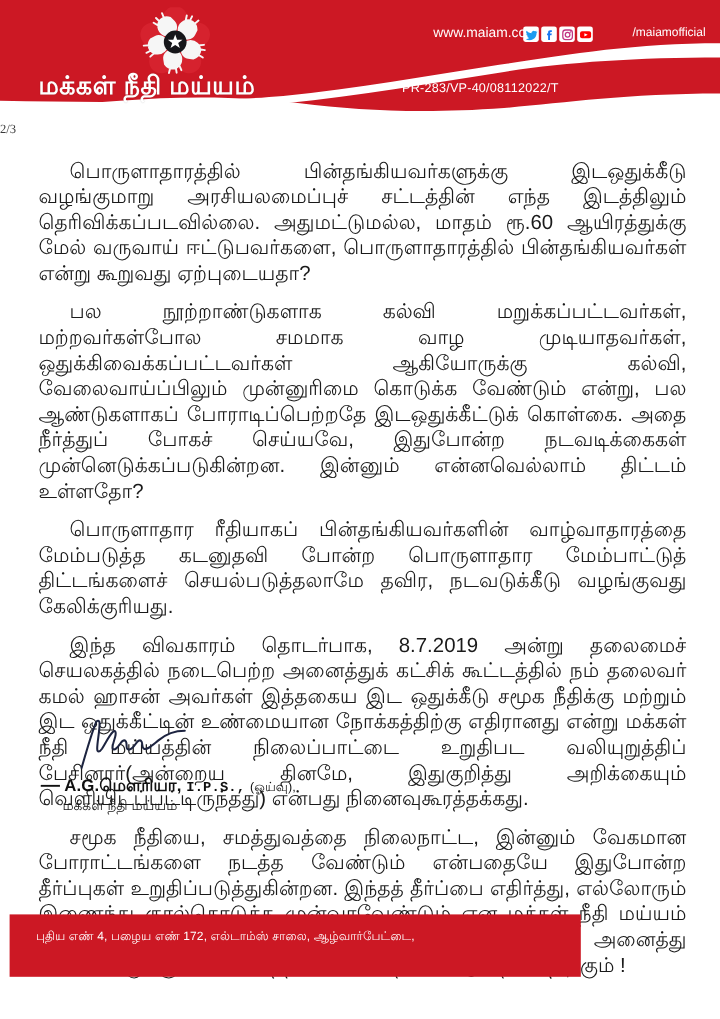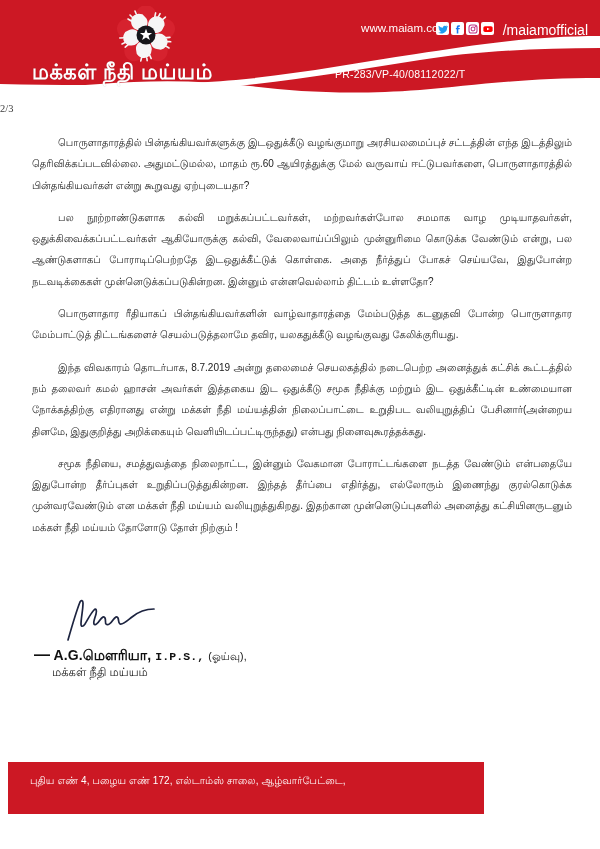--- a/index.html
+++ b/index.html
@@ -79,21 +79,21 @@
     align-items: center;
     justify-content: center;
   }
   .soc svg { display: block; }
 
   .handle {
     position: absolute;
     right: 12px; top: 22px;
     z-index: 5;
     color: #ffffff;
-    font-size: 14px;
+    font-size: 10px;
     white-space: nowrap;
   }
 
   .ref-no {
     position: absolute;
     left: 335px; top: 68px;
     z-index: 6;
     color: #ffffff;
     font-size: 10.5px;
     letter-spacing: 0.2px;
@@ -116,21 +116,21 @@
     position: absolute;
     left: 32px;
     top: 132px;
     width: 540px;
   }
 
   .para {
     text-align: justify;
     text-justify: inter-word;
     color: #1a1a1a;
-    font-size: 10px;
+    font-size: 17px;
     line-height: 21.3px;
     text-indent: 26px;
     margin-bottom: 11px;
     font-family: "Liberation Sans", sans-serif;
   }
 
   
   .sign-block {
     position: absolute;
     left: 34px;
@@ -277,21 +277,21 @@
     <div class="handle">/maiamofficial</div>
 
     <div class="ref-no">PR-283/VP-40/08112022/T</div>
   </div>
 
   <div class="page-num">2/3</div>
 
   <div class="body-area">
     <p class="para">பொருளாதாரத்தில் பின்தங்கியவர்களுக்கு இடஒதுக்கீடு வழங்குமாறு அரசியலமைப்புச் சட்டத்தின் எந்த இடத்திலும் தெரிவிக்கப்படவில்லை. அதுமட்டுமல்ல, மாதம் ரூ.60 ஆயிரத்துக்கு மேல் வருவாய் ஈட்டுபவர்களை, பொருளாதாரத்தில் பின்தங்கியவர்கள் என்று கூறுவது ஏற்புடையதா?</p>
     <p class="para">பல நூற்றாண்டுகளாக கல்வி மறுக்கப்பட்டவர்கள், மற்றவர்கள்போல சமமாக வாழ முடியாதவர்கள், ஒதுக்கிவைக்கப்பட்டவர்கள் ஆகியோருக்கு கல்வி, வேலைவாய்ப்பிலும் முன்னுரிமை கொடுக்க வேண்டும் என்று, பல ஆண்டுகளாகப் போராடிப்பெற்றதே இடஒதுக்கீட்டுக் கொள்கை. அதை நீர்த்துப் போகச் செய்யவே, இதுபோன்ற நடவடிக்கைகள் முன்னெடுக்கப்படுகின்றன. இன்னும் என்னவெல்லாம் திட்டம் உள்ளதோ?</p>
-    <p class="para">பொருளாதார ரீதியாகப் பின்தங்கியவர்களின் வாழ்வாதாரத்தை மேம்படுத்த கடனுதவி போன்ற பொருளாதார மேம்பாட்டுத் திட்டங்களைச் செயல்படுத்தலாமே தவிர, யலகதுக்கீடு வழங்குவது கேலிக்குரியது.</p>
+    <p class="para">பொருளாதார ரீதியாகப் பின்தங்கியவர்களின் வாழ்வாதாரத்தை மேம்படுத்த கடனுதவி போன்ற பொருளாதார மேம்பாட்டுத் திட்டங்களைச் செயல்படுத்தலாமே தவிர, நடவடுக்கீடு வழங்குவது கேலிக்குரியது.</p>
     <p class="para">இந்த விவகாரம் தொடர்பாக, 8.7.2019 அன்று தலைமைச் செயலகத்தில் நடைபெற்ற அனைத்துக் கட்சிக் கூட்டத்தில் நம் தலைவர் கமல் ஹாசன் அவர்கள் இத்தகைய இட ஒதுக்கீடு சமூக நீதிக்கு மற்றும் இட ஒதுக்கீட்டின் உண்மையான நோக்கத்திற்கு எதிரானது என்று மக்கள் நீதி மய்யத்தின் நிலைப்பாட்டை உறுதிபட வலியுறுத்திப் பேசினார்(அன்றைய தினமே, இதுகுறித்து அறிக்கையும் வெளியிடப்பட்டிருந்தது) என்பது நினைவுகூரத்தக்கது.</p>
     <p class="para">சமூக நீதியை, சமத்துவத்தை நிலைநாட்ட, இன்னும் வேகமான போராட்டங்களை நடத்த வேண்டும் என்பதையே இதுபோன்ற தீர்ப்புகள் உறுதிப்படுத்துகின்றன. இந்தத் தீர்ப்பை எதிர்த்து, எல்லோரும் இணைந்து குரல்கொடுக்க முன்வரவேண்டும் என மக்கள் நீதி மய்யம் வலியுறுத்துகிறது. இதற்கான முன்னெடுப்புகளில் அனைத்து கட்சியினருடனும் மக்கள் நீதி மய்யம் தோளோடு தோள் நிற்கும் !</p>
   </div>
 
   <div class="sign-block">
     <div class="sign-img">
       <svg width="120" height="48" viewBox="0 0 120 48" xmlns="http://www.w3.org/2000/svg">
         <g fill="none" stroke="#1d2440" stroke-width="1.7" stroke-linecap="round" stroke-linejoin="round">
           <path d="M6,44 C10,30 14,16 18,6 C19,4 21,4 21,7 C21,14 19,22 19,28
                    C19,31 21,31 23,28 C26,23 29,17 32,14 C34,12 35,14 34,18

